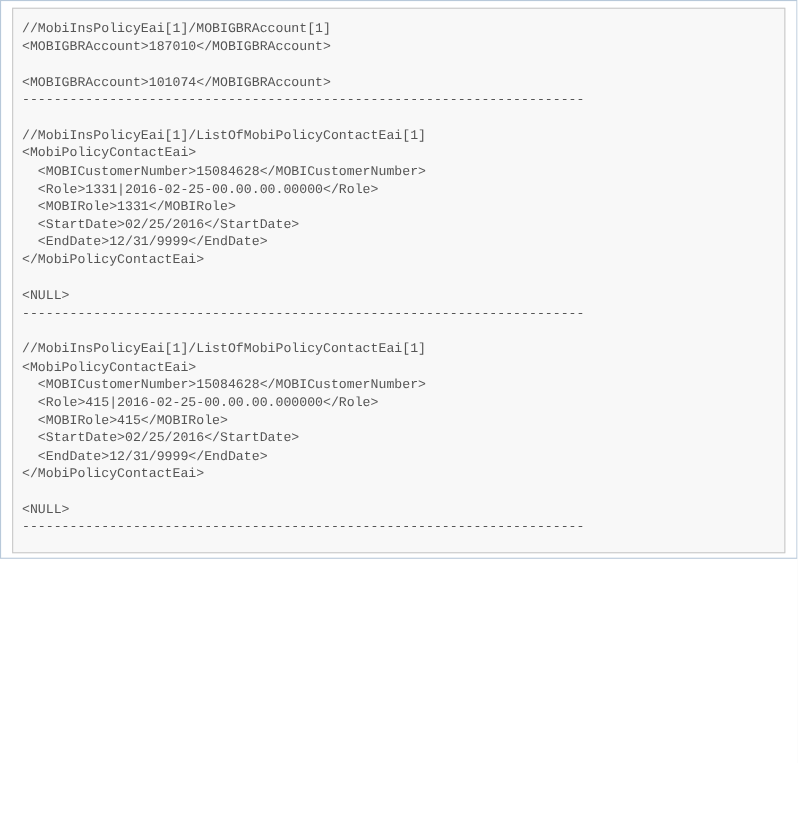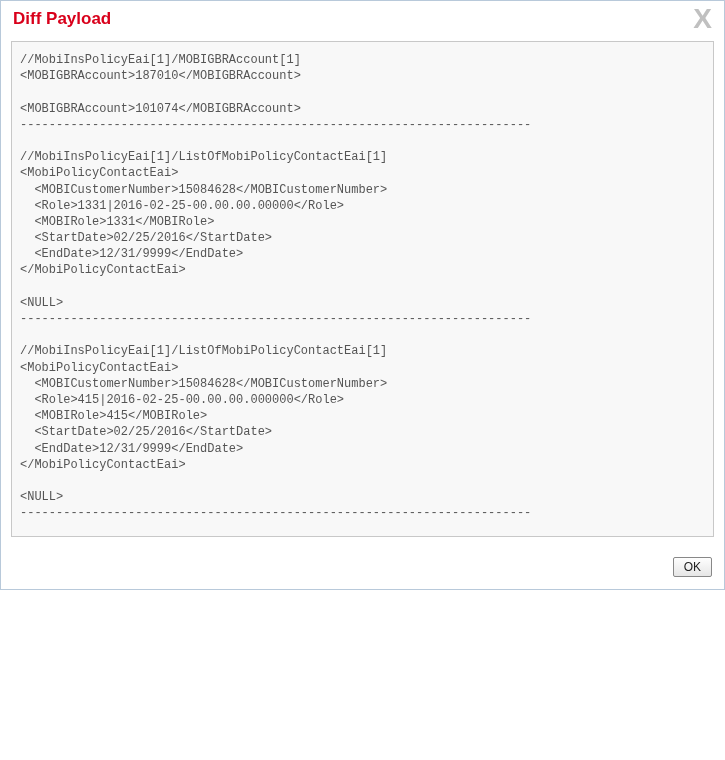--- a/index.html
+++ b/index.html
@@ -68,24 +68,20 @@
     padding: 2px 10px;
     cursor: pointer;
     border-radius: 2px;
     color: #222;
   }
 </style>
 </head>
 <body>
 
 <div class="dialog">
-  <div class="header">
-    <div class="title">Diff Payload</div>
-    <div class="close-x">X</div>
-  </div>
   <div class="content-wrap">
     <div class="payload-box">//MobiInsPolicyEai[1]/MOBIGBRAccount[1]
 &lt;MOBIGBRAccount&gt;187010&lt;/MOBIGBRAccount&gt;
 
 &lt;MOBIGBRAccount&gt;101074&lt;/MOBIGBRAccount&gt;
 -----------------------------------------------------------------------
 
 //MobiInsPolicyEai[1]/ListOfMobiPolicyContactEai[1]
 &lt;MobiPolicyContactEai&gt;
   &lt;MOBICustomerNumber&gt;15084628&lt;/MOBICustomerNumber&gt;
@@ -115,16 +111,13 @@
   &lt;MOBICustomerNumber&gt;15084628&lt;/MOBICustomerNumber&gt;
   &lt;Role&gt;417|2016-02-25-00.00.00.000000&lt;/Role&gt;
   &lt;MOBIRole&gt;417&lt;/MOBIRole&gt;
   &lt;StartDate&gt;02/25/2016&lt;/StartDate&gt;
   &lt;EndDate&gt;12/31/9999&lt;/EndDate&gt;
 &lt;/MobiPolicyContactEai&gt;
 
 &lt;NULL&gt;
 -----------------------------------------------------------------------</div>
   </div>
-  <div class="footer">
-    <button class="ok-btn">OK</button>
-  </div>
 </div>
 
 </body></html>

